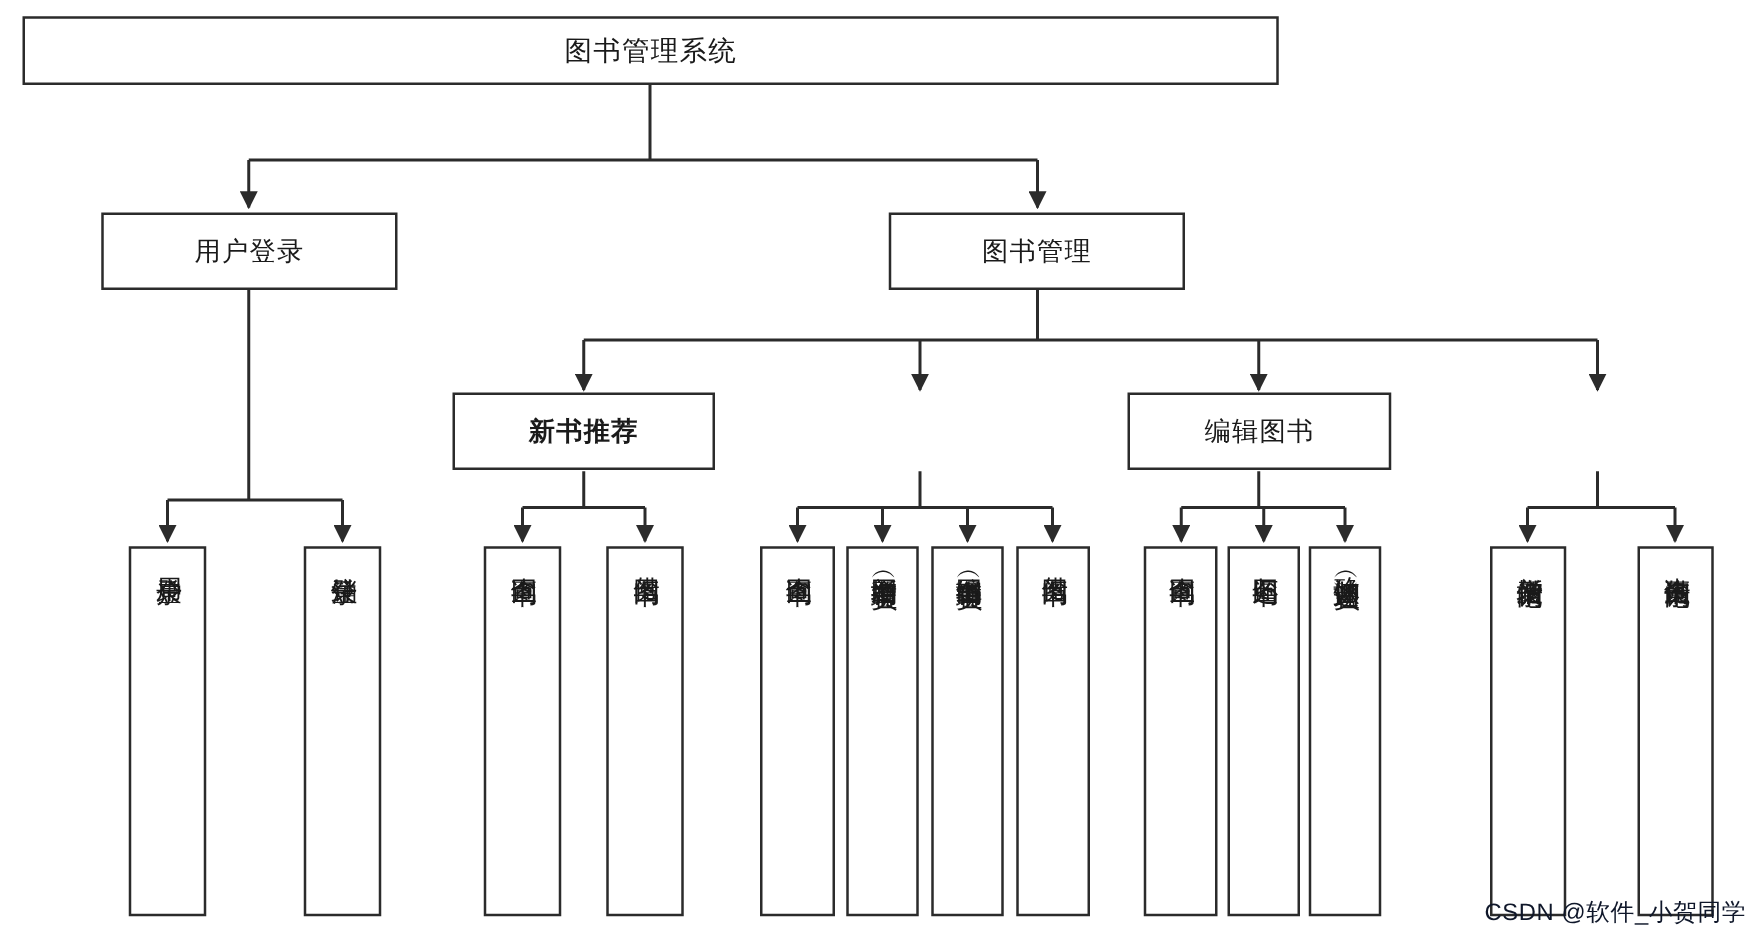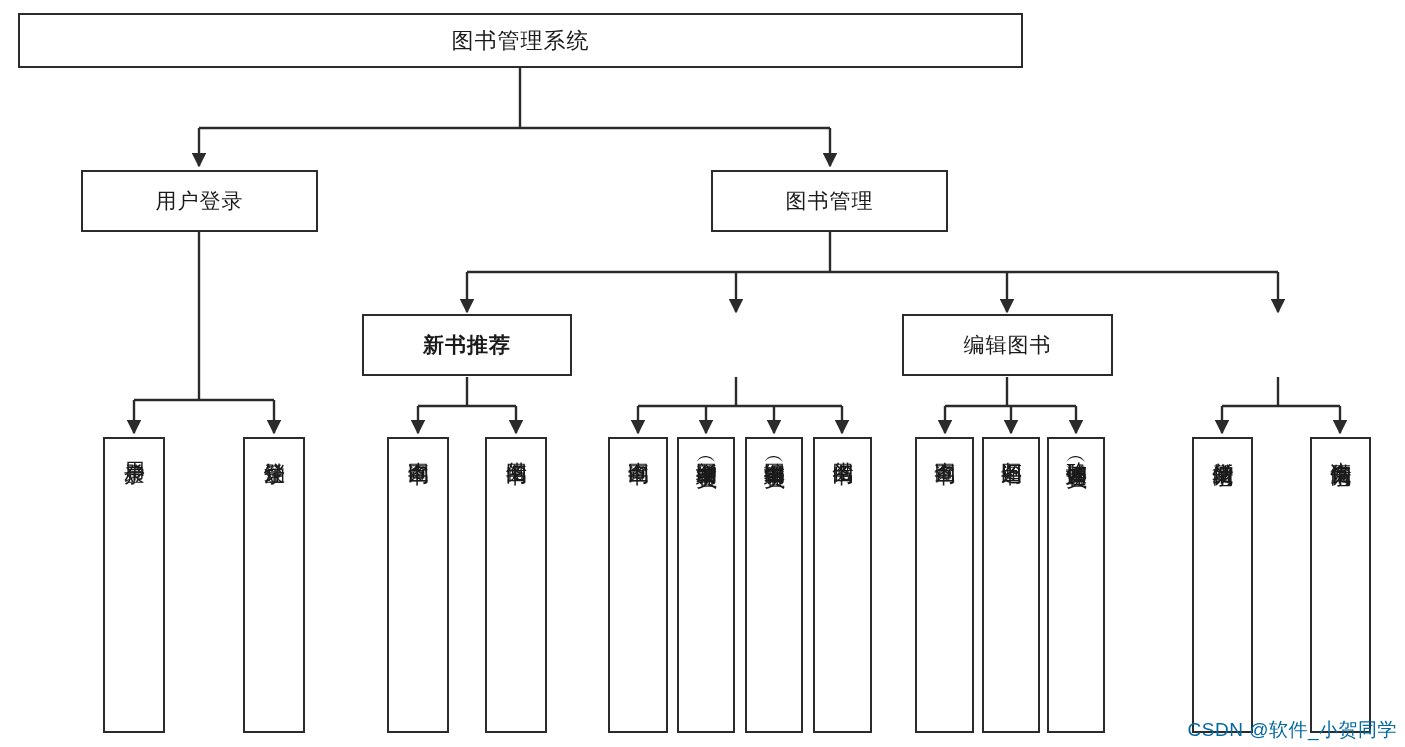--- a/index.html
+++ b/index.html
@@ -56,21 +56,21 @@
     max-height: 100%;
   }
   .node.root {
     font-size: 22px;
   }
   #watermark {
     position: absolute;
     right: 8px;
     bottom: 4px;
     font-size: 19px;
-    color: #0369a1;
+    color: #0f172a;
     white-space: nowrap;
     letter-spacing: 0.5px;
   }
 </style>
 </head>
 <body>
 
 <div id="canvas">
 
   <svg id="edges" viewBox="0 0 1405 747" xmlns="http://www.w3.org/2000/svg">

